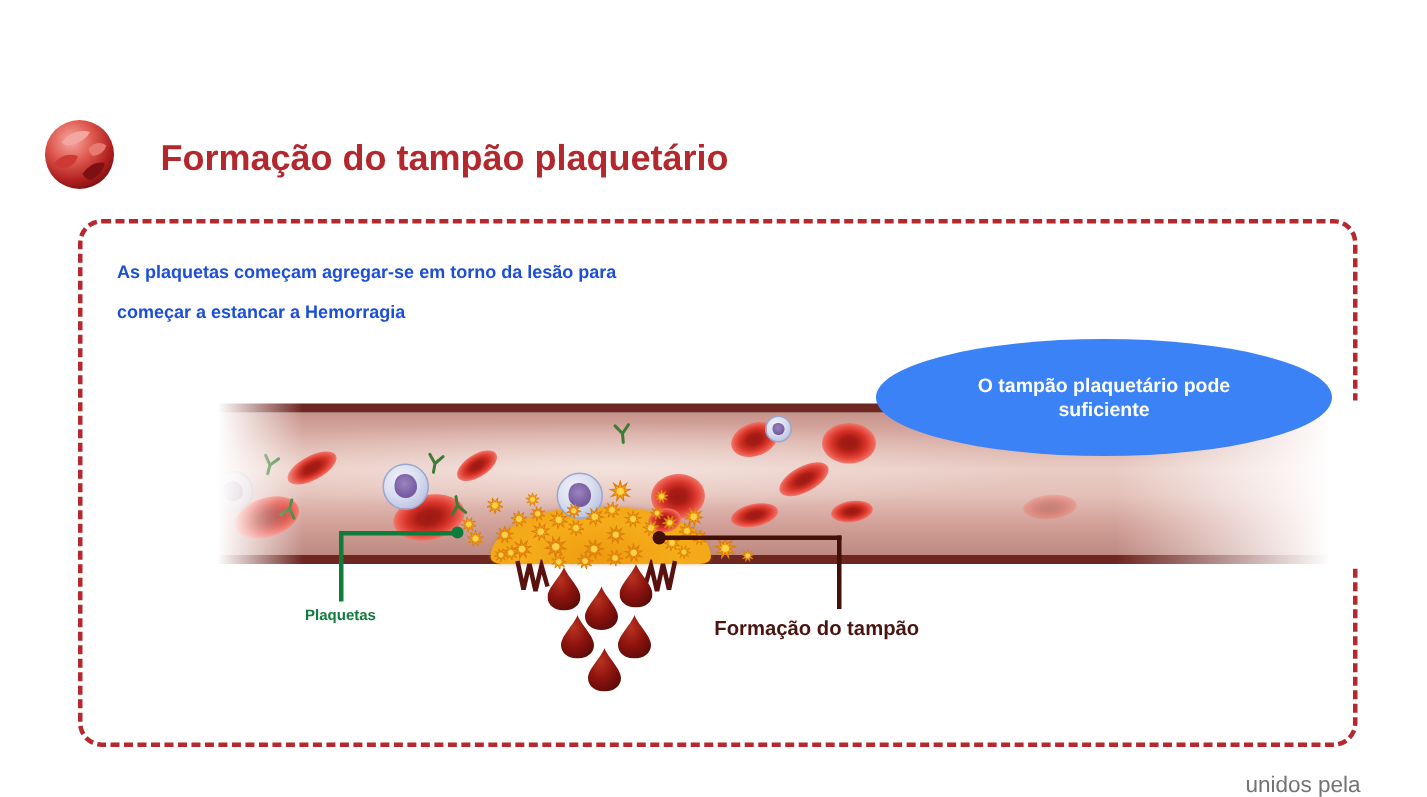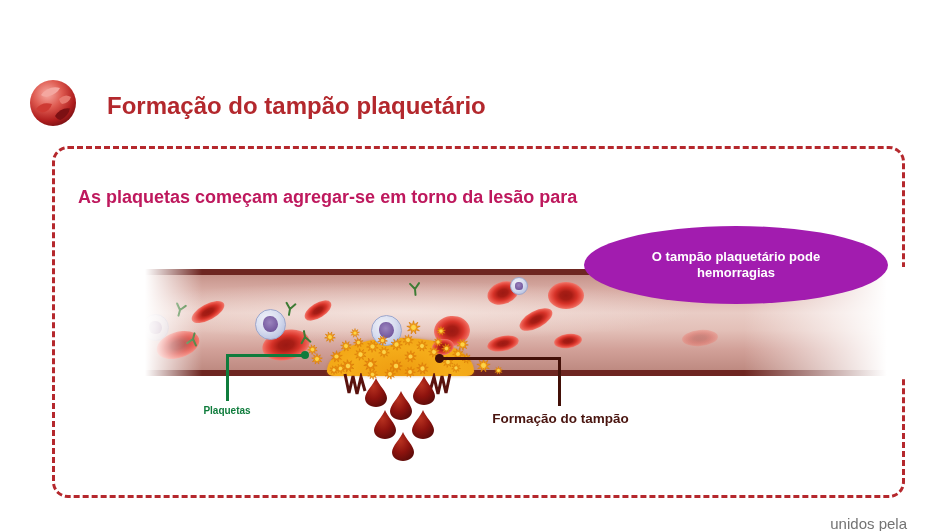--- a/index.html
+++ b/index.html
@@ -4,22 +4,22 @@
 <style>
   html,body{margin:0;padding:0;background:#fff;}
   .canvas{position:relative;width:951px;height:531px;background:#fff;overflow:hidden;
           font-family:"Liberation Sans",sans-serif;margin-top:48px;}
   
   .logo{position:absolute;left:29px;top:31px;width:48px;height:48px;}
   .page-title{position:absolute;left:107px;top:44px;font-size:24px;font-weight:700;color:#B3282D;}
   
   .panel{position:absolute;left:52px;top:98px;width:853px;height:352px;box-sizing:border-box;
          border:3px dashed #B5282D;border-radius:16px;}
-  .panel-heading{position:absolute;left:78px;top:136px;font-size:18px;font-weight:700;
-                 color:#be185d;line-height:27px;}
+  .panel-heading{position:absolute;left:78px;top:120px;font-size:12px;font-weight:700;
+                 color:#1d4ed8;line-height:27px;}
   
   .stage{position:absolute;left:0;top:0;width:951px;height:531px;pointer-events:none;}
   .vessel{position:absolute;left:140px;top:221px;width:766px;height:107px;}
   .vessel-inner{position:absolute;left:0;top:6px;right:0;bottom:6px;
     background:linear-gradient(180deg,#C6938A 0%,#D8ACA4 16%,#E9CCC5 40%,#E3C0B8 58%,#D2A199 78%,#BE8A81 100%);}
   .vessel-inner::after{content:"";position:absolute;inset:0;
     background:radial-gradient(55% 45% at 34% 38%,rgba(255,248,244,.5),rgba(255,248,244,0) 70%);}
   .wall{position:absolute;background:#6E2621;height:6px;border-radius:3px;}
   .wall-top{left:0;right:0;top:0;}
   .wall-bl{left:0;width:208px;bottom:0;}
@@ -36,24 +36,24 @@
     border-radius:46% 54% 50% 50%;
     background:radial-gradient(circle at 45% 40%,#9B84BE 0%,#7A5FA3 60%,#64478F 100%);}
   .antibody,.platelet,.drop,.jag{position:absolute;}
   .plug{position:absolute;left:327px;top:290px;width:147px;height:38px;
     background:radial-gradient(ellipse at 50% 90%,#EE9B10 0%,#F5AD1A 50%,#F0A013 100%);
     border-radius:74px 74px 8px 8px / 36px 36px 5px 5px;box-shadow:0 0 3px rgba(200,120,10,.5);}
   .cline{position:absolute;z-index:7;}
   .cdot{position:absolute;border-radius:50%;z-index:7;}
   .lbl-green{position:absolute;left:181px;top:357px;width:92px;text-align:center;z-index:8;
     font-size:10px;font-weight:700;color:#0F7C3C;}
-  .lbl-maroon{position:absolute;left:468px;top:362px;width:185px;text-align:center;z-index:8;
+  .lbl-maroon{position:absolute;left:452px;top:362px;width:185px;text-align:center;z-index:8;
     font-size:13.5px;font-weight:700;color:#4A1510;line-height:17px;}
   .bubble{position:absolute;left:584px;top:178px;width:304px;height:78px;z-index:10;
-    background:#a21caf;border-radius:50%;color:#fff;text-align:center;font-weight:700;
+    background:#3b82f6;border-radius:50%;color:#fff;text-align:center;font-weight:700;
     font-size:13px;line-height:16.5px;display:flex;flex-direction:column;justify-content:center;}
   
   .tagline{position:absolute;right:44px;top:467px;font-size:15px;color:#737373;text-align:left;}
   .brand{position:absolute;right:44px;top:483px;display:flex;align-items:center;
     font-size:37px;font-weight:700;color:#B5282C;letter-spacing:-0.5px;
     transform:scaleX(0.8);transform-origin:100% 50%;}
   .brand-o{display:inline-block;width:25px;height:31px;margin:0 1px;position:relative;}
   .brand-o svg{position:absolute;left:-3px;top:0;transform:scaleX(1.25);}
 </style>
 </head>
@@ -85,20 +85,21 @@
 <div class="canvas">
 
   <svg class="logo" width="48" height="48" viewBox="0 0 48 48">
       <use href="#handSphere"></use>
     </svg>
   <div class="page-title">Formação do tampão plaquetário</div>
 
   <div class="panel"></div>
   <div class="panel-heading">
     <div>As plaquetas começam agregar-se em torno da lesão para</div>
+    <div>começar a estancar a Hemorragia</div>
   </div>
 
   <div class="stage">
 
     <div class="vessel">
       <div class="vessel-inner"></div>
       <div class="wall wall-top"></div>
       <div class="wall wall-bl"></div>
       <div class="wall wall-br"></div>
       <div class="fadeL"></div>
@@ -122,21 +123,21 @@
     <div class="cline" style="left:558px;top:309px;width:2.5px;height:49px;background:#431008"></div>
     <div class="cdot" style="left:435px;top:306px;width:9px;height:9px;background:#431008"></div>
 
     <div class="lbl-green">Plaquetas</div>
     <div class="lbl-maroon">
       <div>Formação do tampão</div>
     </div>
 
     <div class="bubble">
       <div>O tampão plaquetário pode</div>
-      <div>hemorragias</div>
+      <div>suficiente</div>
     </div>
   <div class="rbc" style="left:190px;top:256px;width:36px;height:16px;transform:rotate(-28deg);opacity:1"></div>
       <div class="rbc" style="left:156px;top:284px;width:44px;height:26px;transform:rotate(-18deg);opacity:1"></div>
       <div class="rbc" style="left:303px;top:254.5px;width:30px;height:15px;transform:rotate(-32deg);opacity:1"></div>
       <div class="rbc" style="left:262px;top:282px;width:48px;height:30px;transform:rotate(-12deg);opacity:1"></div>
       <div class="rbc" style="left:434px;top:268px;width:36px;height:30px;transform:rotate(-5deg);opacity:1"></div>
       <div class="rbc" style="left:432px;top:291px;width:22px;height:16px;transform:rotate(-10deg);opacity:1"></div>
       <div class="rbc" style="left:487px;top:234px;width:32px;height:22px;transform:rotate(-20deg);opacity:1"></div>
       <div class="rbc" style="left:548px;top:233.5px;width:36px;height:27px;transform:rotate(0deg);opacity:1"></div>
       <div class="rbc" style="left:518px;top:262.5px;width:36px;height:17px;transform:rotate(-28deg);opacity:1"></div>

